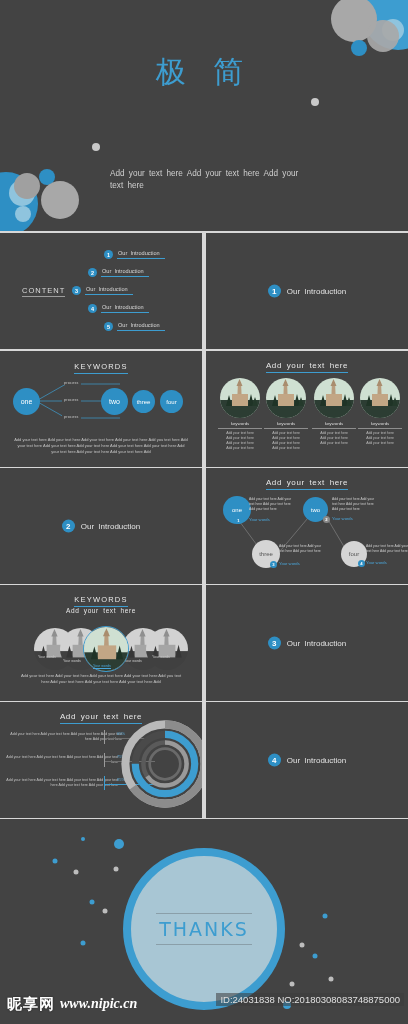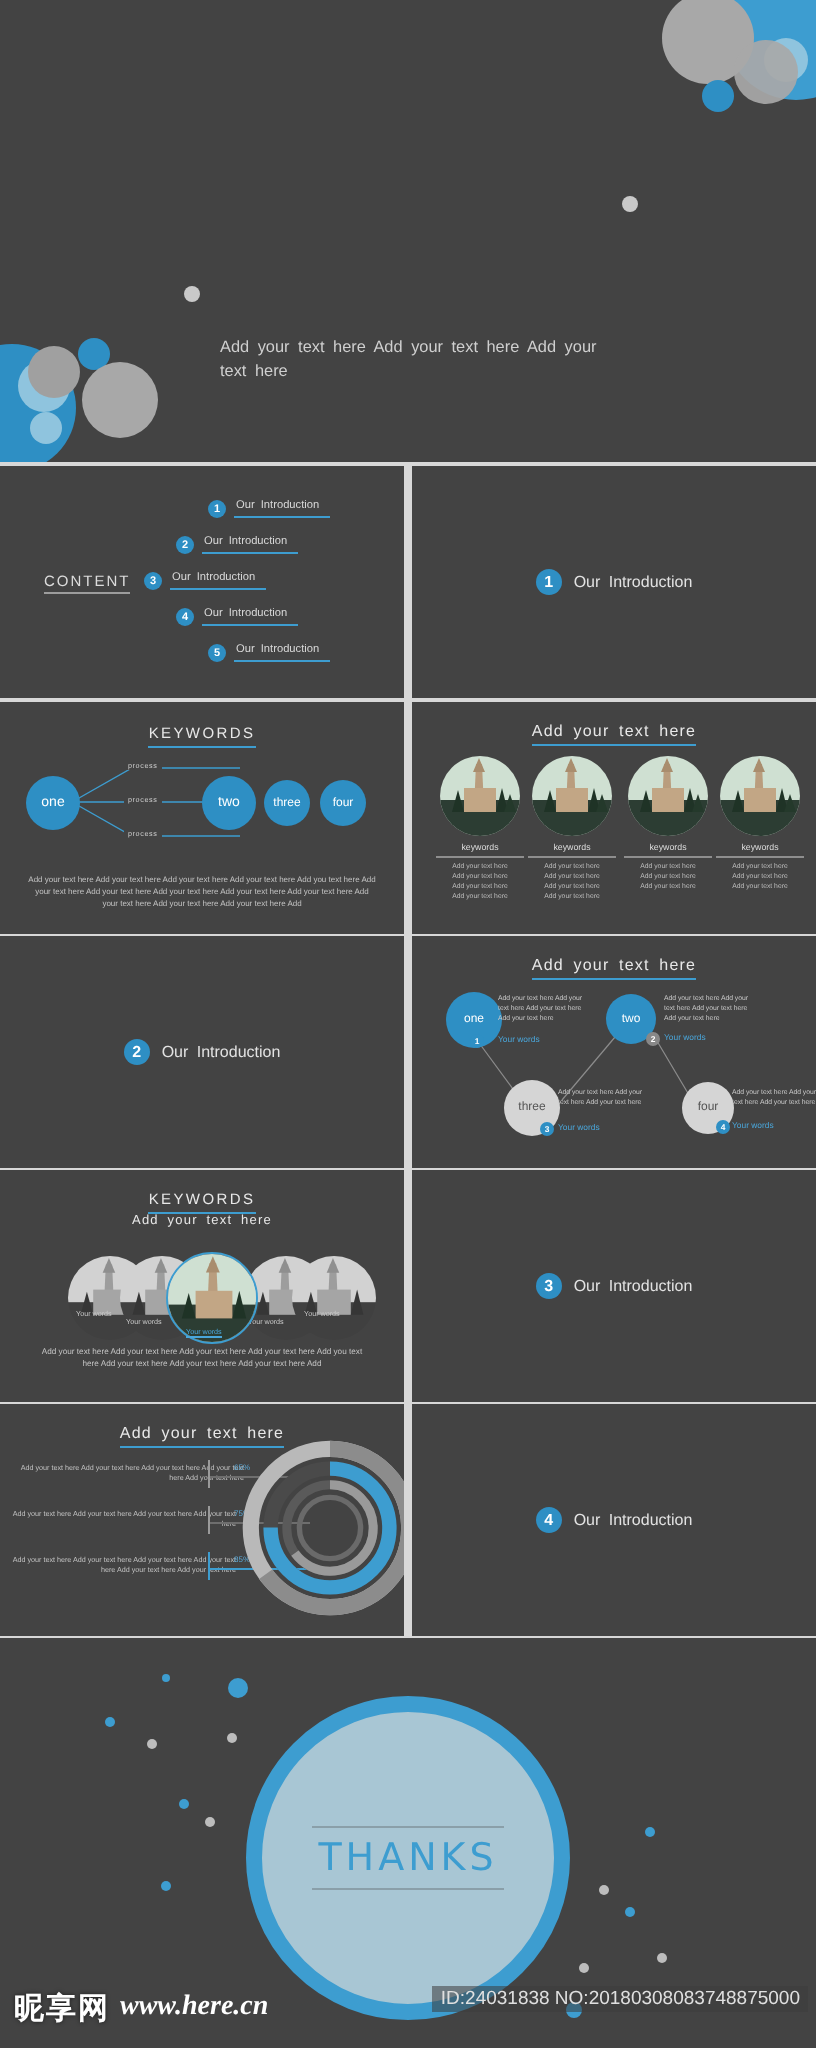--- a/index.html
+++ b/index.html
@@ -200,20 +200,21 @@
         <circle cx="23" cy="214" r="8" fill="#8fc4de"></circle>
         <circle cx="27" cy="186" r="13" fill="#a0a0a0"></circle>
         <circle cx="47" cy="177" r="8" fill="#2e8fc4"></circle>
         <circle cx="60" cy="200" r="19" fill="#a8a8a8"></circle>
 
         <circle cx="315" cy="102" r="4" fill="#c9c9c9"></circle>
         <circle cx="96" cy="147" r="4" fill="#c9c9c9"></circle>
       </g>
     </svg>
     <div class="cover-title">
+      <div>极 简</div>
     </div>
     <div class="cover-sub">Add your text here Add your text here Add your text here</div>
   </div>
 
   <div class="slide" id="s-content">
     <div class="content-word">CONTENT</div>
 
     <div class="c-row" style="left:104px; top:17px;">
       <span class="num-badge">1</span>
       <span class="c-lab">Our  Introduction</span>
@@ -551,17 +552,17 @@
       <circle cx="331" cy="160" r="2.5" fill="#bdbdbd"></circle>
       <circle cx="287" cy="186" r="4" fill="#3d9dd0"></circle>
     </svg>
     <div class="thanks-circle">
       <div class="thanks-text">THANKS</div>
     </div>
   </div>
 
   <div id="watermark">
     <span class="wm-logo">昵享网</span>
-    <span class="wm-url">www.here.cn</span>
+    <span class="wm-url">www.nipic.cn</span>
     <span class="wm-id">ID:24031838 NO:20180308083748875000</span>
   </div>
 
 </div>
 
 </body></html>

